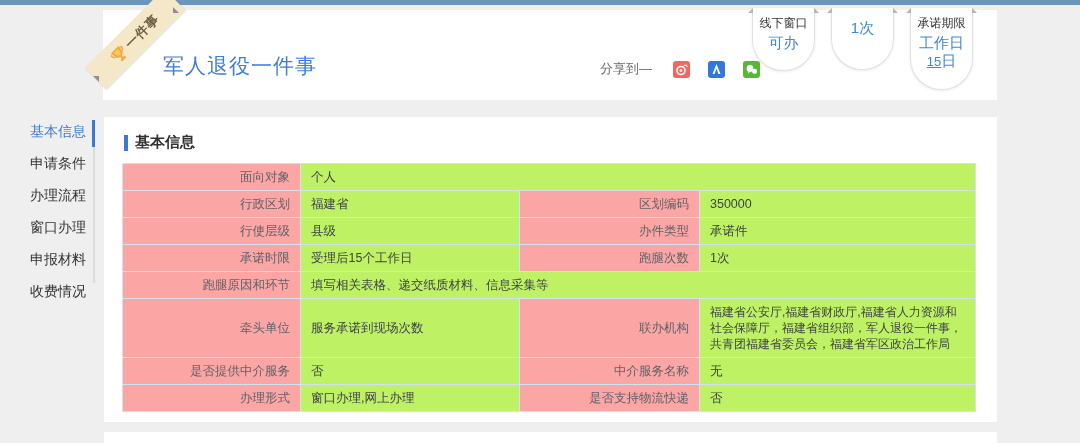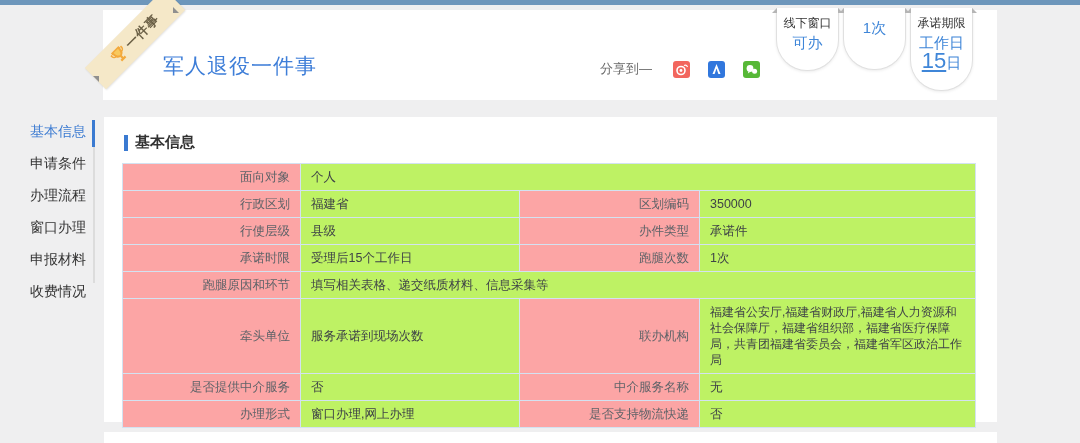--- a/index.html
+++ b/index.html
@@ -26,35 +26,35 @@
             border-bottom:6px solid #8f8f8f; border-right:6px solid transparent; }
   .fold-b { position:absolute; left:-10px; top:66px; width:0; height:0;
             border-top:6px solid #8f8f8f; border-left:6px solid transparent; }
 
   .page-title { position:absolute; left:60px; top:42px; font-size:21px; color:#3e7ed8; letter-spacing:1px; }
 
   .share { position:absolute; left:497px; top:50px; display:flex; align-items:center; gap:18px; }
   .share-label { font-size:13px; color:#6b6b6b; margin-right:3px; }
   .share-icon { width:17px; height:17px; display:block; cursor:pointer; }
 
-  .badges { position:absolute; right:24px; top:-2px; display:flex; gap:4px; align-items:flex-start; }
+  .badges { position:absolute; right:24px; top:-2px; display:flex; gap:16px; align-items:flex-start; }
   .badge {
     position:relative; width:63px; min-height:62px;
     background:#fff; border:1px solid #e0e0e0; border-top:none;
     border-radius:0 0 31px 31px;
     text-align:center; padding:8px 3px 18px;
     box-shadow:0 1px 3px rgba(0,0,0,.08);
   }
   .badge::before { content:""; position:absolute; top:0; left:-5px; width:0; height:0;
                    border-bottom:5px solid #b5b5b5; border-left:5px solid transparent; }
   .badge::after  { content:""; position:absolute; top:0; right:-5px; width:0; height:0;
                    border-bottom:5px solid #b5b5b5; border-right:5px solid transparent; }
   .badge-label { font-size:12px; color:#333; line-height:15px; }
   .badge-value { font-size:15px; color:#3f86d8; margin-top:3px; line-height:18px; }
-  .badge-value .num { font-size:22px;text-decoration:underline; }
+  .badge-value .num { font-size:13px;text-decoration:underline; }
 
   
   .sidebar { position:absolute; left:30px; top:123px; width:60px; }
   .sidebar-item { font-size:14px; color:#333; margin-bottom:14px; cursor:pointer; white-space:nowrap; }
   .sidebar-item.active { color:#3a7ad1; }
   .side-rail { position:absolute; left:93px; top:120px; width:2px; height:163px; background:#dcdcdc; }
   .side-rail-active { position:absolute; left:92px; top:120px; width:3px; height:27px; background:#3a7ad1; }
 
   
   .content-panel { position:absolute; left:104px; top:117px; width:893px; height:305px; background:#fff; }
@@ -181,21 +181,21 @@
       <td class="val">1次</td>
     </tr>
     <tr>
       <td class="lbl">跑腿原因和环节</td>
       <td class="val" colspan="3">填写相关表格、递交纸质材料、信息采集等</td>
     </tr>
     <tr>
       <td class="lbl">牵头单位</td>
       <td class="val">服务承诺到现场次数</td>
       <td class="lbl">联办机构</td>
-      <td class="val" style="font-size:12px;line-height:16px;">福建省公安厅,福建省财政厅,福建省人力资源和社会保障厅，福建省组织部，福建省医疗保障局，共青团福建省委员会，福建省军区政治工作局</td>
+      <td class="val" style="font-size:12px;line-height:16px;">福建省公安厅,福建省财政厅,福建省人力资源和社会保障厅，福建省组织部，军人退役一件事，共青团福建省委员会，福建省军区政治工作局</td>
     </tr>
     <tr>
       <td class="lbl">是否提供中介服务</td>
       <td class="val">否</td>
       <td class="lbl">中介服务名称</td>
       <td class="val">无</td>
     </tr>
     <tr>
       <td class="lbl">办理形式</td>
       <td class="val">窗口办理,网上办理</td>

